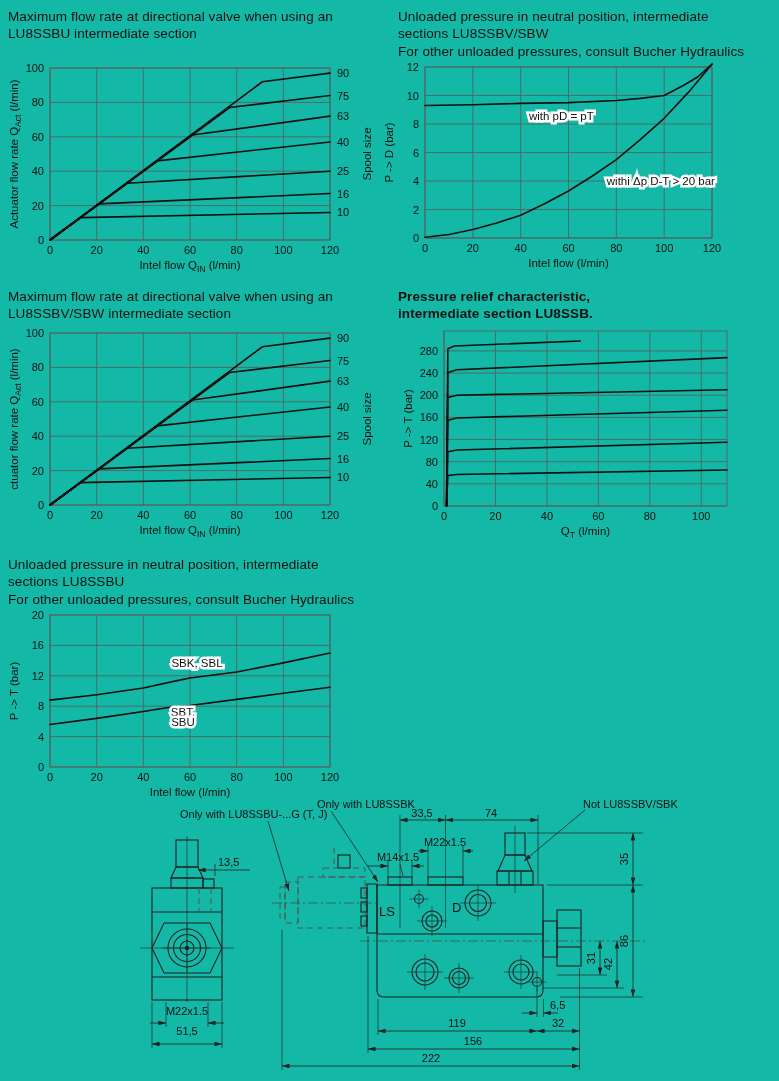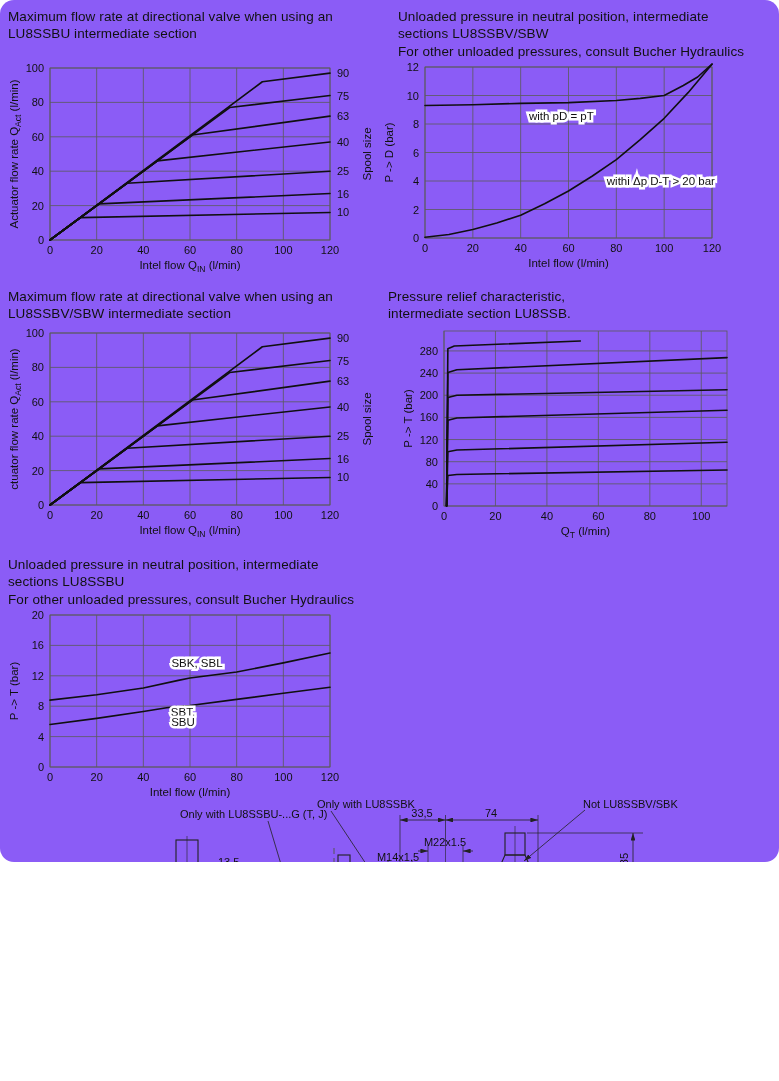--- a/index.html
+++ b/index.html
@@ -1,17 +1,17 @@
 <!DOCTYPE html>
 <html><head>
 <meta charset="utf-8">
 <style>
   html,body{margin:0;padding:0;background:#fff;}
-  #page{position:relative;width:779px;height:862px;background:#8b5cf6;overflow:hidden;
-        font-family:"Liberation Sans",sans-serif;color:#111;border-radius:14px;}
+  #page{position:relative;width:779px;height:1081px;background:#14b8a6;overflow:hidden;
+        font-family:"Liberation Sans",sans-serif;color:#111;}
   .ctitle{position:absolute;font-size:13.5px;line-height:1.28;color:#111;
           white-space:pre-line;letter-spacing:0.1px;}
   .just{text-align:justify;}
   svg{position:absolute;overflow:visible;}
   
   .grid{stroke:#5a5a5a;stroke-width:0.8;fill:none;}
   .curve{stroke:#101010;stroke-width:1.6;fill:none;stroke-linejoin:round;stroke-linecap:round;}
   .tick{font-family:"Liberation Sans",sans-serif;font-size:11px;fill:#111;}
   .alabel{font-family:"Liberation Sans",sans-serif;font-size:11.5px;fill:#111;}
   .ann{font-family:"Liberation Sans",sans-serif;font-size:11.5px;fill:#111;
@@ -36,21 +36,21 @@
   <div class="ctitle just" style="left:8px;top:8px;width:376px;">Maximum flow rate at directional valve when using an
 LU8SSBU intermediate section</div>
 
   <div class="ctitle" style="left:398px;top:8px;width:378px;">Unloaded pressure in neutral position, intermediate
 sections LU8SSBV/SBW
 For other unloaded pressures, consult Bucher Hydraulics</div>
 
   <div class="ctitle just" style="left:8px;top:288px;width:376px;">Maximum flow rate at directional valve when using an
 LU8SSBV/SBW intermediate section</div>
 
-  <div class="ctitle" style="left:388px;top:288px;width:378px;">Pressure relief characteristic,
+  <div class="ctitle" style="left:398px;top:288px;width:378px;font-weight:bold;">Pressure relief characteristic,
 intermediate section LU8SSB.</div>
 
   <div class="ctitle" style="left:8px;top:556px;width:378px;">Unloaded pressure in neutral position, intermediate
 sections LU8SSBU
 For other unloaded pressures, consult Bucher Hydraulics</div>
 
   <div id="charts">
       <svg width="392" height="225" viewBox="0 50 392 225" style="left: 0px; top: 50px;">
         <line x1="50" y1="68" x2="50" y2="240" class="grid"></line>
         <text x="50" y="254" class="tick" text-anchor="middle">0</text>

